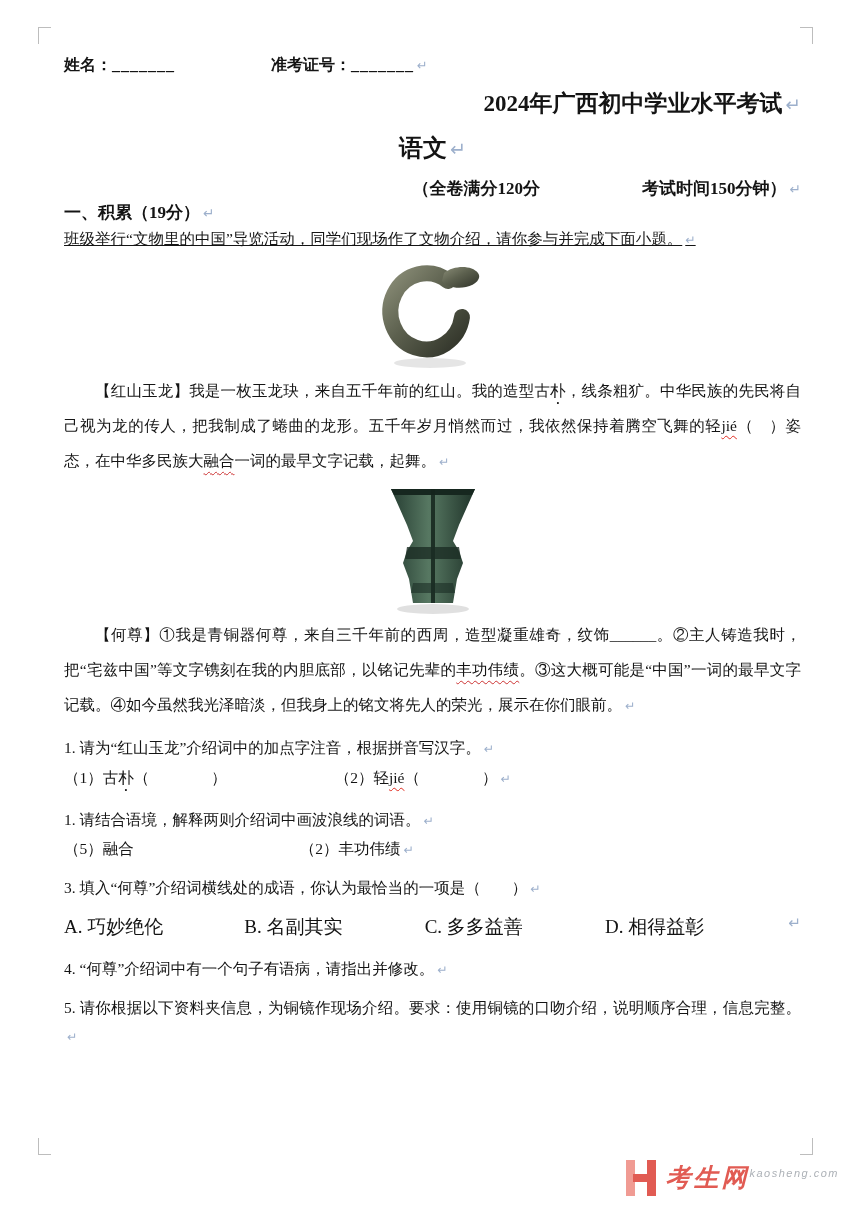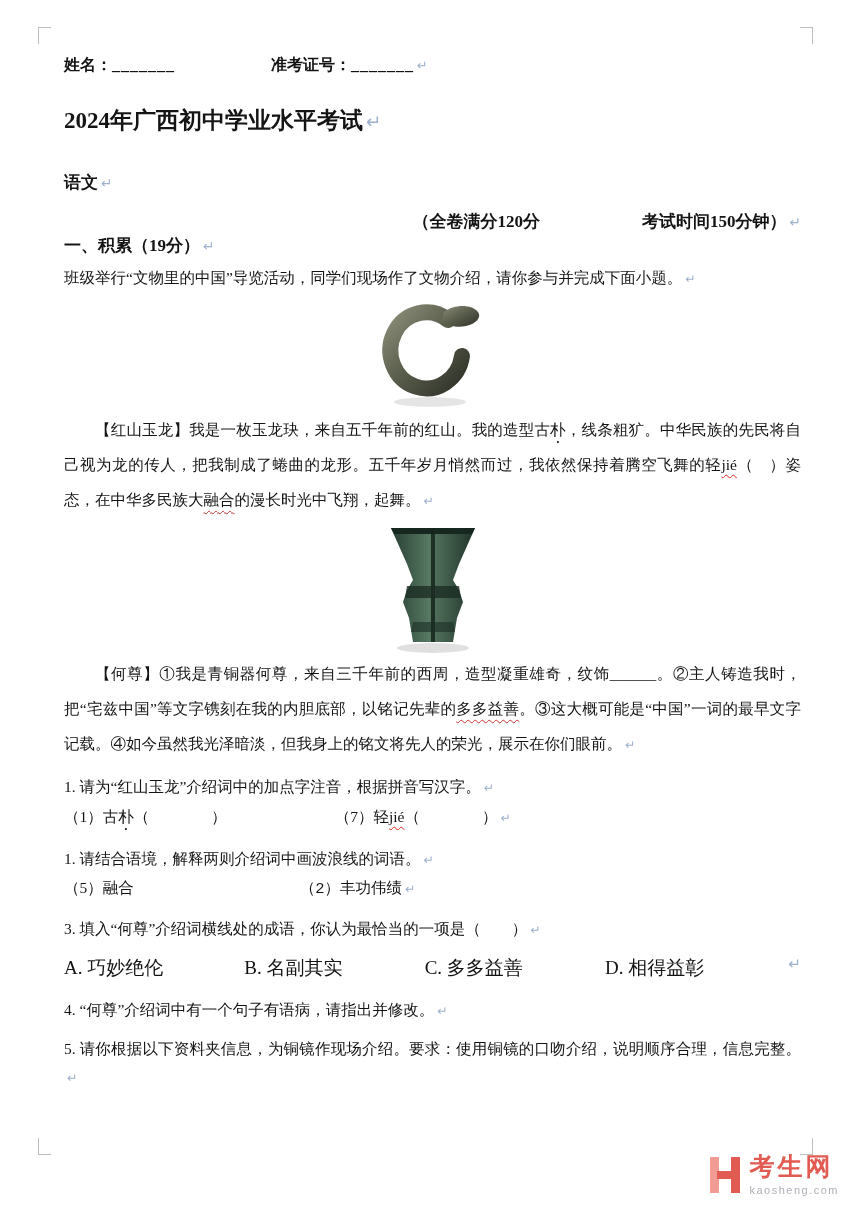--- a/index.html
+++ b/index.html
@@ -12,52 +12,52 @@
   .crop { position:absolute; width:13px; height:17px; }
   .crop.tl { left:38px; top:27px;  border-left:1px solid #bdbdbd; border-top:1px solid #bdbdbd; }
   .crop.tr { left:800px; top:27px; border-right:1px solid #bdbdbd; border-top:1px solid #bdbdbd; }
   .crop.bl { left:38px; top:1138px;  border-left:1px solid #bdbdbd; border-bottom:1px solid #bdbdbd; }
   .crop.br { left:800px; top:1138px; border-right:1px solid #bdbdbd; border-bottom:1px solid #bdbdbd; }
 
   .header-row { display:flex; align-items:baseline; font-weight:bold; font-size:16px; line-height:22px; }
   .hdr-blank { font-weight:bold; letter-spacing:1px; }
   .gap { margin-left:96px; }
 
-  .title      { margin-top:29px; text-align:left; font-size:23px; font-weight:bold; line-height:30px; }
-  .subject    { margin-top:32px; text-align:left; font-size:17px; font-weight:bold; line-height:28px; }
+  .title      { margin-top:12px; text-align:right; font-size:23px; font-weight:bold; line-height:30px; }
+  .subject    { margin-top:14px; text-align:center; font-size:24px; font-weight:bold; line-height:28px; }
   .exam-meta  { margin-top:13px; text-align:right; font-size:17px; font-weight:bold; line-height:24px; }
   .section-heading { font-size:17px; font-weight:bold; line-height:24px; }
 
   .para { font-size:15.5px; text-align:justify; }
-  .intro { margin-top:7px; line-height:1.72; }
+  .intro { margin-top:1px; line-height:1.72;text-decoration:underline; }
   .passage { line-height:2.28; text-indent:2em; }
 
   figure { margin:6px auto 2px auto; display:flex; justify-content:center; }
 
   .qstem  { margin-top:11px; line-height:1.8; }
   .qitems { margin-top:2px;  line-height:1.8; }
   .indent-q1 { margin-left:108px; }
-  .indent-q2 { margin-left:166px;font-family:Liberation Mono, monospace; }
+  .indent-q2 { margin-left:166px; }
 
   .options-row { margin-top:8px; display:flex; font-size:19px; line-height:1.8; }
   .options-row .opt { width:183px; }
   .options-row .opt:last-child { width:auto; }
 
   .wavy { text-decoration:underline wavy #cc3333; text-decoration-thickness:1px; text-underline-offset:5px; }
   .spellcheck { text-decoration:underline wavy #e02b20; text-decoration-thickness:1px; text-underline-offset:4px; }
   .dot-under { -webkit-text-emphasis:filled dot #000; -webkit-text-emphasis-position:under left;
                text-emphasis:filled dot #000; text-emphasis-position:under left; }
 
   .watermark { position:absolute; right:26px; bottom:16px; display:flex; align-items:center; gap:9px; opacity:0.95; }
   .wm-logo { position:relative; width:30px; height:36px; }
   .wm-logo .bar { position:absolute; top:0; bottom:0; width:9px; }
   .wm-logo .bar.l { left:0;  background:#f0968e; }
   .wm-logo .bar.r { right:0; background:#e0534a; }
   .wm-logo .cross { position:absolute; left:7px; right:7px; top:14px; height:8px; background:#e0534a; }
-  .wm-text { display:flex; flex-direction:column; line-height:1.1; }
+  .wm-text { display:flex; flex-direction:row; line-height:1.1;font-style:italic; }
   .wm-name { color:#e0534a; font-size:25px; font-weight:bold; letter-spacing:3px; font-family:"Liberation Sans",sans-serif; }
   .wm-url  { color:#a8adb3; font-size:11px; letter-spacing:1.5px; margin-top:3px; font-family:"Liberation Sans",sans-serif; }
 </style>
 </head>
 <body>
 
 <div class="page">
 
   <div class="crop tl"></div>
   <div class="crop tr"></div>
@@ -90,45 +90,45 @@
           <stop offset="0.45" stop-color="#5c604e"></stop>
           <stop offset="1" stop-color="#2f3228"></stop>
         </linearGradient>
       </defs>
       <ellipse cx="56" cy="104" rx="36" ry="5" fill="#000" opacity="0.10"></ellipse>
       <path d="M74 22 A36 38 0 1 0 88 58" fill="none" stroke="url(#jadeg)" stroke-width="16" stroke-linecap="round"></path>
       <path d="M70 14 C80 6 98 6 104 14 C108 19 102 26 92 28 C83 30 72 28 68 22 Z" fill="url(#jadeg)"></path>
     </svg>
   </figure>
 
-  <p class="para passage"><span>【红山玉龙】我是一枚玉龙玦，来自五千年前的红山。我的造型古</span><span class="dot-under">朴</span><span>，线条粗犷。中华民族的先民将自己视为龙的传人，把我制成了蜷曲的龙形。五千年岁月悄然而过，我依然保持着腾空飞舞的轻</span><span class="spellcheck">jié</span><span>（　）姿态，在中华多民族大</span><span class="wavy">融合</span><span>的漫长时光中飞翔，起舞。</span><span class="pilcrow">↵</span></p>
+  <p class="para passage"><span>【红山玉龙】我是一枚玉龙玦，来自五千年前的红山。我的造型古</span><span class="dot-under">朴</span><span>，线条粗犷。中华民族的先民将自己视为龙的传人，把我制成了蜷曲的龙形。五千年岁月悄然而过，我依然保持着腾空飞舞的轻</span><span class="spellcheck">jié</span><span>（　）姿态，在中华多民族大</span><span class="wavy">融合</span><span>一词的最早文字记载，起舞。</span><span class="pilcrow">↵</span></p>
 
   <figure>
     <svg width="112" height="130" viewBox="0 0 112 130">
       <defs>
         <linearGradient id="bzg" x1="0" y1="0" x2="1" y2="0">
           <stop offset="0" stop-color="#273e33"></stop>
           <stop offset="0.45" stop-color="#577862"></stop>
           <stop offset="1" stop-color="#1f3329"></stop>
         </linearGradient>
       </defs>
       <ellipse cx="56" cy="124" rx="36" ry="5" fill="#000" opacity="0.12"></ellipse>
       <path d="M14 4 L98 4 L82 40 L76 56 L82 66 L86 78 L80 94 L76 118 L36 118 L32 94 L26 78 L30 66 L36 56 L30 40 Z" fill="url(#bzg)"></path>
       <path d="M14 4 L98 4 L95 10 L17 10 Z" fill="#16271f"></path>
       <rect x="54" y="4" width="4" height="114" fill="#14241c" opacity="0.85"></rect>
       <path d="M30 62 L82 62 L84 74 L28 74 Z" fill="#1b2d24" opacity="0.8"></path>
       <path d="M36 98 L76 98 L78 108 L34 108 Z" fill="#1b2d24" opacity="0.6"></path>
     </svg>
   </figure>
 
-  <p class="para passage"><span>【何尊】①我是青铜器何尊，来自三千年前的西周，造型凝重雄奇，纹饰______。②主人铸造我时，把“宅兹中国”等文字镌刻在我的内胆底部，以铭记先辈的</span><span class="wavy">多多益善</span><span>。③这大概可能是“中国”一词的最早文字记载。④如今虽然我光泽暗淡，但我身上的铭文将先人的荣光，展示在你们眼前。</span><span class="pilcrow">↵</span></p>
+  <p class="para passage"><span>【何尊】①我是青铜器何尊，来自三千年前的西周，造型凝重雄奇，纹饰______。②主人铸造我时，把“宅兹中国”等文字镌刻在我的内胆底部，以铭记先辈的</span><span class="wavy">丰功伟绩</span><span>。③这大概可能是“中国”一词的最早文字记载。④如今虽然我光泽暗淡，但我身上的铭文将先人的荣光，展示在你们眼前。</span><span class="pilcrow">↵</span></p>
 
   <div>
     <p class="para qstem"><span>1. 请为“红山玉龙”介绍词中的加点字注音，根据拼音写汉字。</span><span class="pilcrow">↵</span></p>
-    <p class="para qitems"><span>（1）古</span><span class="dot-under">朴</span><span>（　　　　）</span><span class="indent-q1">（7）轻</span><span class="spellcheck">jié</span><span>（　　　　）</span><span class="pilcrow">↵</span></p>
+    <p class="para qitems"><span>（1）古</span><span class="dot-under">朴</span><span>（　　　　）</span><span class="indent-q1">（2）轻</span><span class="spellcheck">jié</span><span>（　　　　）</span><span class="pilcrow">↵</span></p>
   </div>
 
   <div>
     <p class="para qstem"><span>1. 请结合语境，解释两则介绍词中画波浪线的词语。</span><span class="pilcrow">↵</span></p>
     <p class="para qitems"><span>（5）融合</span><span class="indent-q2">（2）丰功伟绩</span><span class="pilcrow">↵</span></p>
   </div>
 
   <div>
     <p class="para qstem"><span>3. 填入“何尊”介绍词横线处的成语，你认为最恰当的一项是（　　）</span><span class="pilcrow">↵</span></p>
     <div class="options-row">

